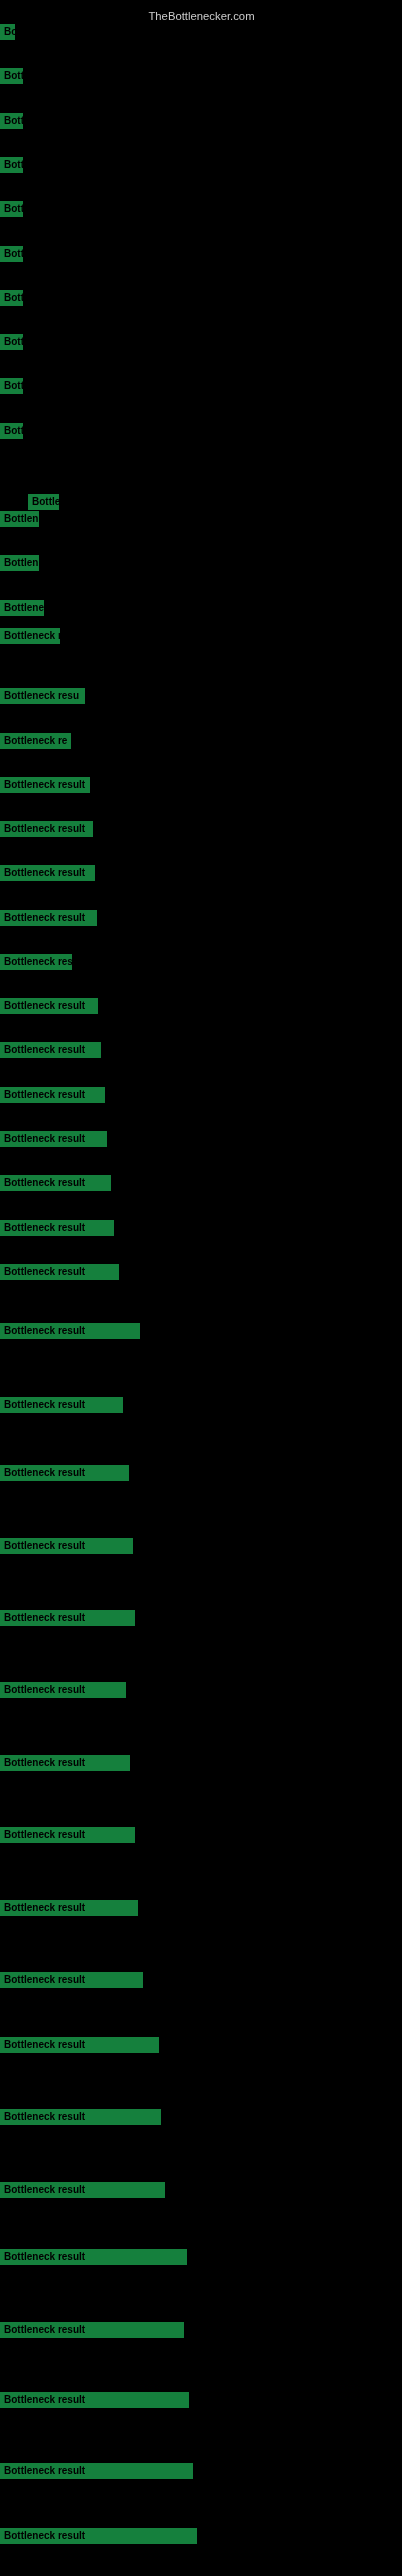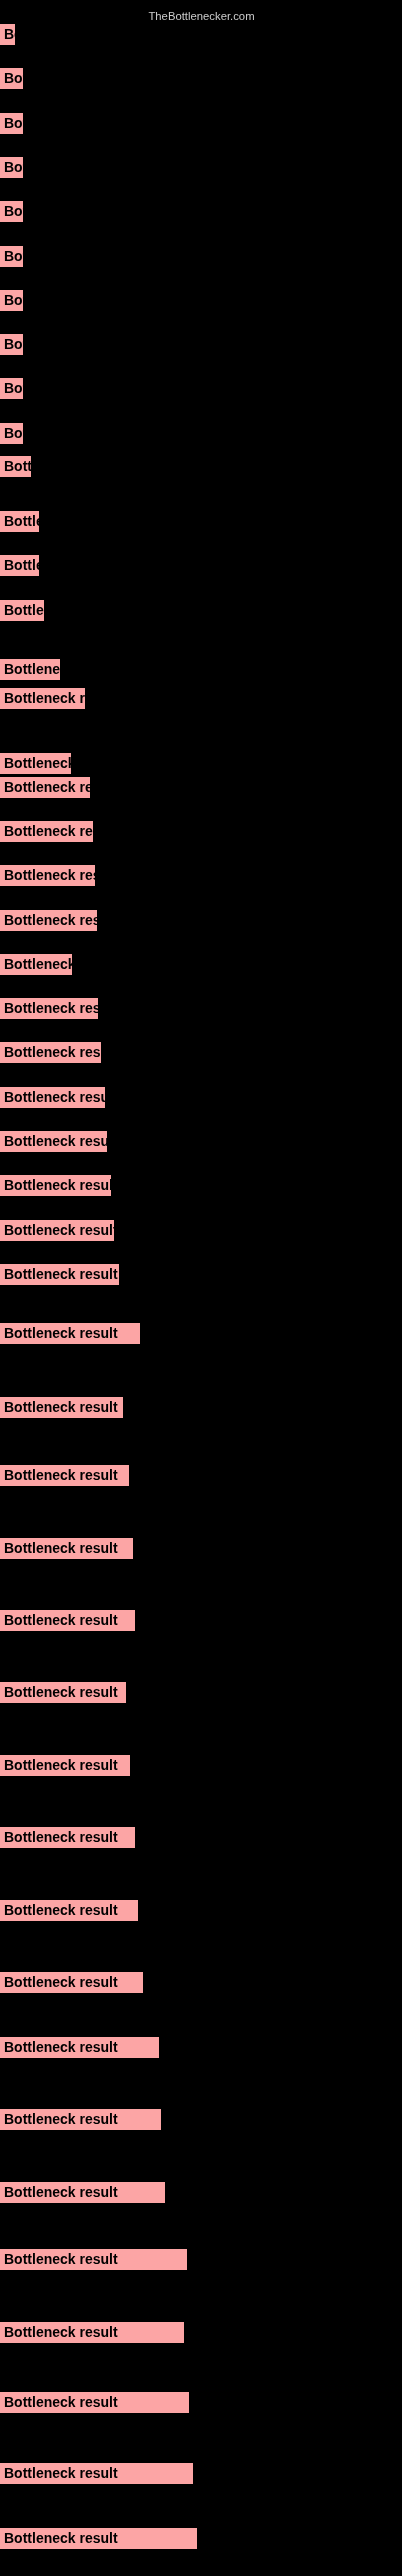--- a/index.html
+++ b/index.html
@@ -25,24 +25,24 @@
       right: 0;
     }
     .bar-container {
       position: absolute;
       left: 0;
       display: flex;
       align-items: center;
     }
     .bar-label {
       color: #fff;
-      font-size: 14px;
+      font-size: 10px;
       white-space: nowrap;
       padding: 2.4px 4px;
-      background-color: #fca5a5;
+      background-color: #15803d;
       color: #000;
       font-weight: bold;
       min-height: 14.5px;
       display: flex;
       align-items: center;
     }
   </style>
 </head>
 <body>
 
@@ -72,40 +72,40 @@
     </div>
     <div class="bar-container" style="top: 334px;">
       <div class="bar-label" style="width: 22.5px;">Bott</div>
     </div>
     <div class="bar-container" style="top: 378px;">
       <div class="bar-label" style="width: 22.5px;">Bott</div>
     </div>
     <div class="bar-container" style="top: 423px;">
       <div class="bar-label" style="width: 22.5px;">Bott</div>
     </div>
-    <div class="bar-container" style="top: 456px;">
+    <div class="bar-container" style="top: 494px; margin-left: 28px;">
       <div class="bar-label" style="width: 31px;">Bottle</div>
     </div>
     <div class="bar-container" style="top: 511px;">
       <div class="bar-label" style="width: 39px;">Bottlen</div>
     </div>
     <div class="bar-container" style="top: 555px;">
       <div class="bar-label" style="width: 39px;">Bottlen</div>
     </div>
     <div class="bar-container" style="top: 600px;">
       <div class="bar-label" style="width: 44px;">Bottlene</div>
     </div>
-    <div class="bar-container" style="top: 659px;">
+    <div class="bar-container" style="top: 628px;">
       <div class="bar-label" style="width: 60px;">Bottleneck r</div>
     </div>
     <div class="bar-container" style="top: 688px;">
       <div class="bar-label" style="width: 85px;">Bottleneck resu</div>
     </div>
     <div class="bar-container" style="top: 733px;">
-      <div class="bar-label" style="width: 71px; margin-top: 20px;">Bottleneck re</div>
+      <div class="bar-label" style="width: 71px;">Bottleneck re</div>
     </div>
     <div class="bar-container" style="top: 777px;">
       <div class="bar-label" style="width: 90px;">Bottleneck result</div>
     </div>
     <div class="bar-container" style="top: 821px;">
       <div class="bar-label" style="width: 93px;">Bottleneck result</div>
     </div>
     <div class="bar-container" style="top: 865px;">
       <div class="bar-label" style="width: 95px;">Bottleneck result</div>
     </div>

